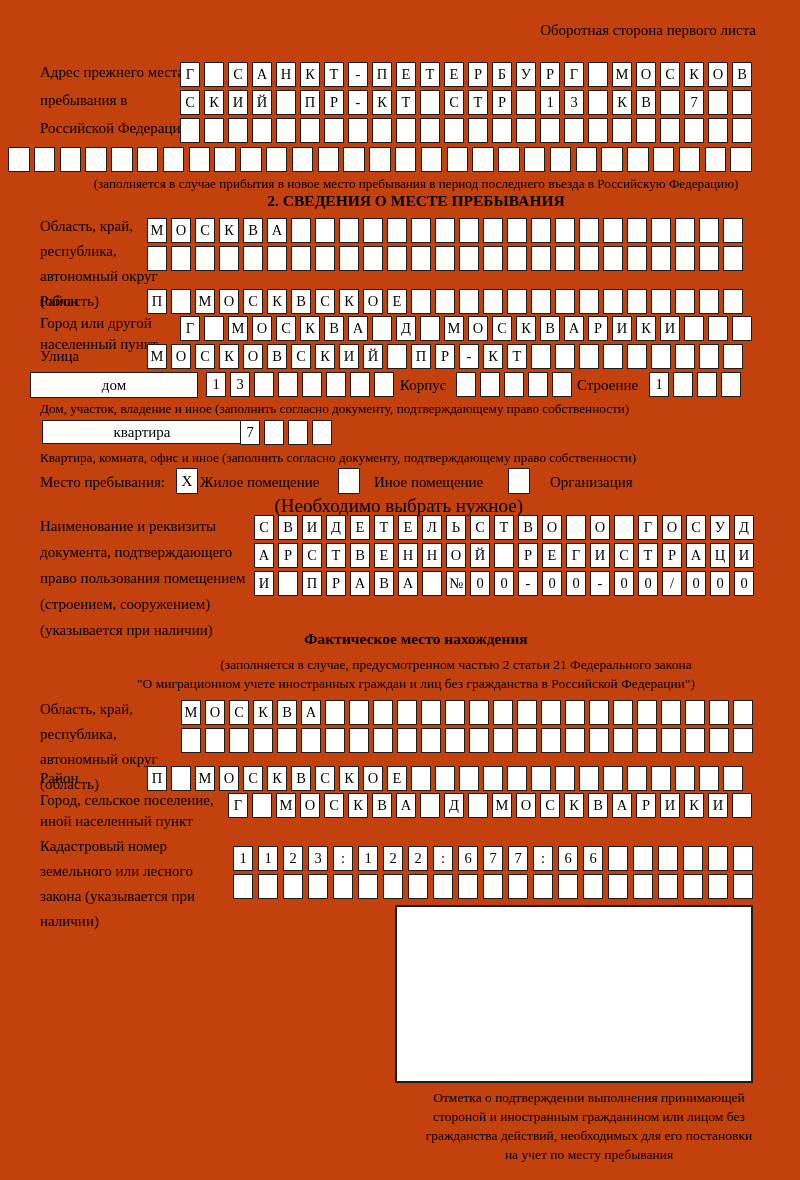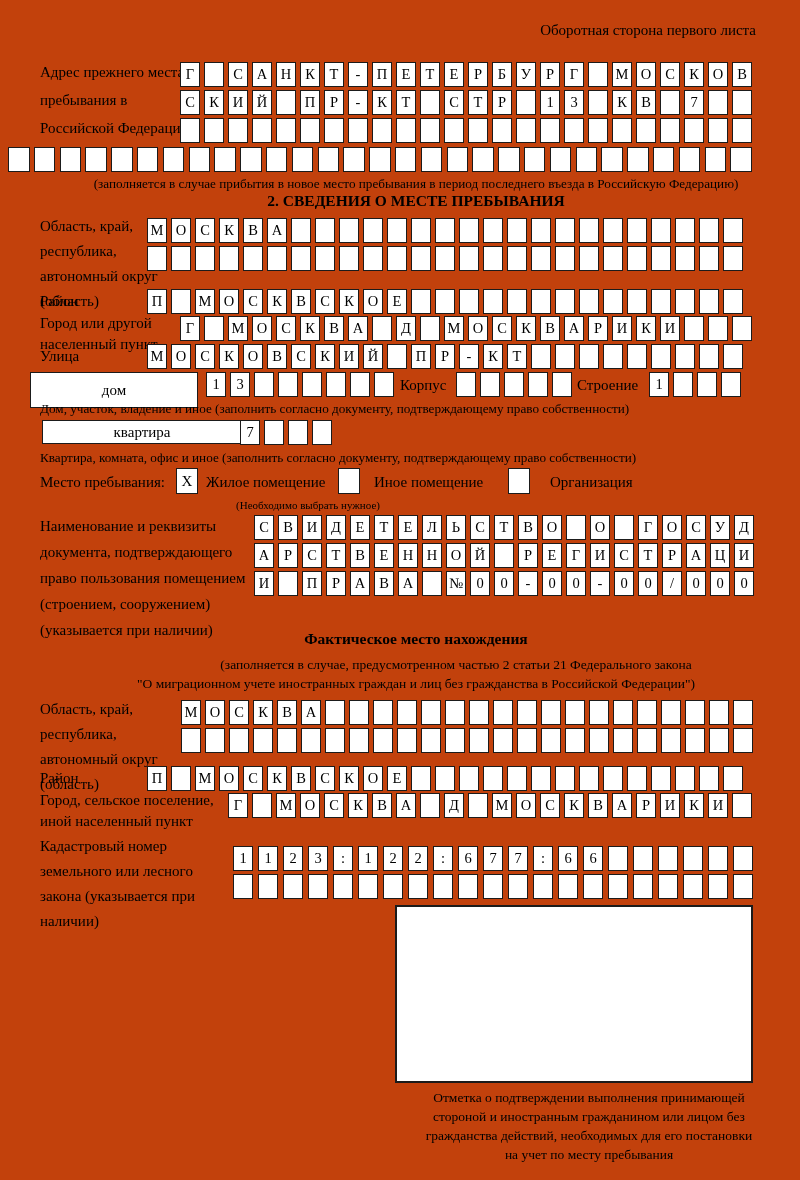--- a/index.html
+++ b/index.html
@@ -277,21 +277,21 @@
       <span class="cell"></span>
       <span class="cell"></span>
       <span class="cell"></span>
       <span class="cell"></span>
       <span class="cell"></span>
       <span class="cell"></span>
       <span class="cell"></span>
       <span class="cell"></span>
     </div>
 
-  <div class="fieldbox" style="left:30px; top:372px; width:168px; height:36px;">дом</div>
+  <div class="fieldbox" style="left:30px; top:372px; width:168px; height:26px;">дом</div>
   <div class="row" style="left:206px; top:372px;">
       <span class="cell">1</span>
       <span class="cell">3</span>
       <span class="cell"></span>
       <span class="cell"></span>
       <span class="cell"></span>
       <span class="cell"></span>
       <span class="cell"></span>
       <span class="cell"></span>
     </div>
@@ -318,30 +318,30 @@
       <span class="cell"></span>
       <span class="cell"></span>
       <span class="cell"></span>
     </div>
   <div class="abs cap" style="left:40px; top:449px; width:720px;">Квартира, комната, офис и иное (заполнить согласно документу, подтверждающему право собственности)</div>
 
   <div class="abs lbl" style="left:40px; top:470px;">Место пребывания:</div>
   <div class="row cb" style="left:176px; top:468px;">
       <span class="cell">X</span>
     </div>
-  <div class="abs lbl" style="left:206px; top:470px;">Жилое помещение</div>
+  <div class="abs lbl" style="left:200px; top:470px;">Жилое помещение</div>
   <div class="row cb" style="left:338px; top:468px;">
       <span class="cell"></span>
     </div>
   <div class="abs lbl" style="left:374px; top:470px;">Иное помещение</div>
   <div class="row cb" style="left:508px; top:468px;">
       <span class="cell"></span>
     </div>
   <div class="abs lbl" style="left:550px; top:470px;">Организация</div>
-  <div class="abs cap center" style="left:92px; top:497px; width:400px; font-size:11px;">(Необходимо выбрать нужное)</div>
+  <div class="abs cap center" style="left:107px; top:497px; width:400px; font-size:19px;text-align:right;">(Необходимо выбрать нужное)</div>
 
   <div class="abs lbl" style="left:40px; top:513px; width:210px; line-height:26px;">Наименование и реквизиты документа, подтверждающего право пользования помещением (строением, сооружением) (указывается при наличии)</div>
   <div class="row" style="left:254px; top:515px;">
       <span class="cell">С</span>
       <span class="cell">В</span>
       <span class="cell">И</span>
       <span class="cell">Д</span>
       <span class="cell">Е</span>
       <span class="cell">Т</span>
       <span class="cell">Е</span>

